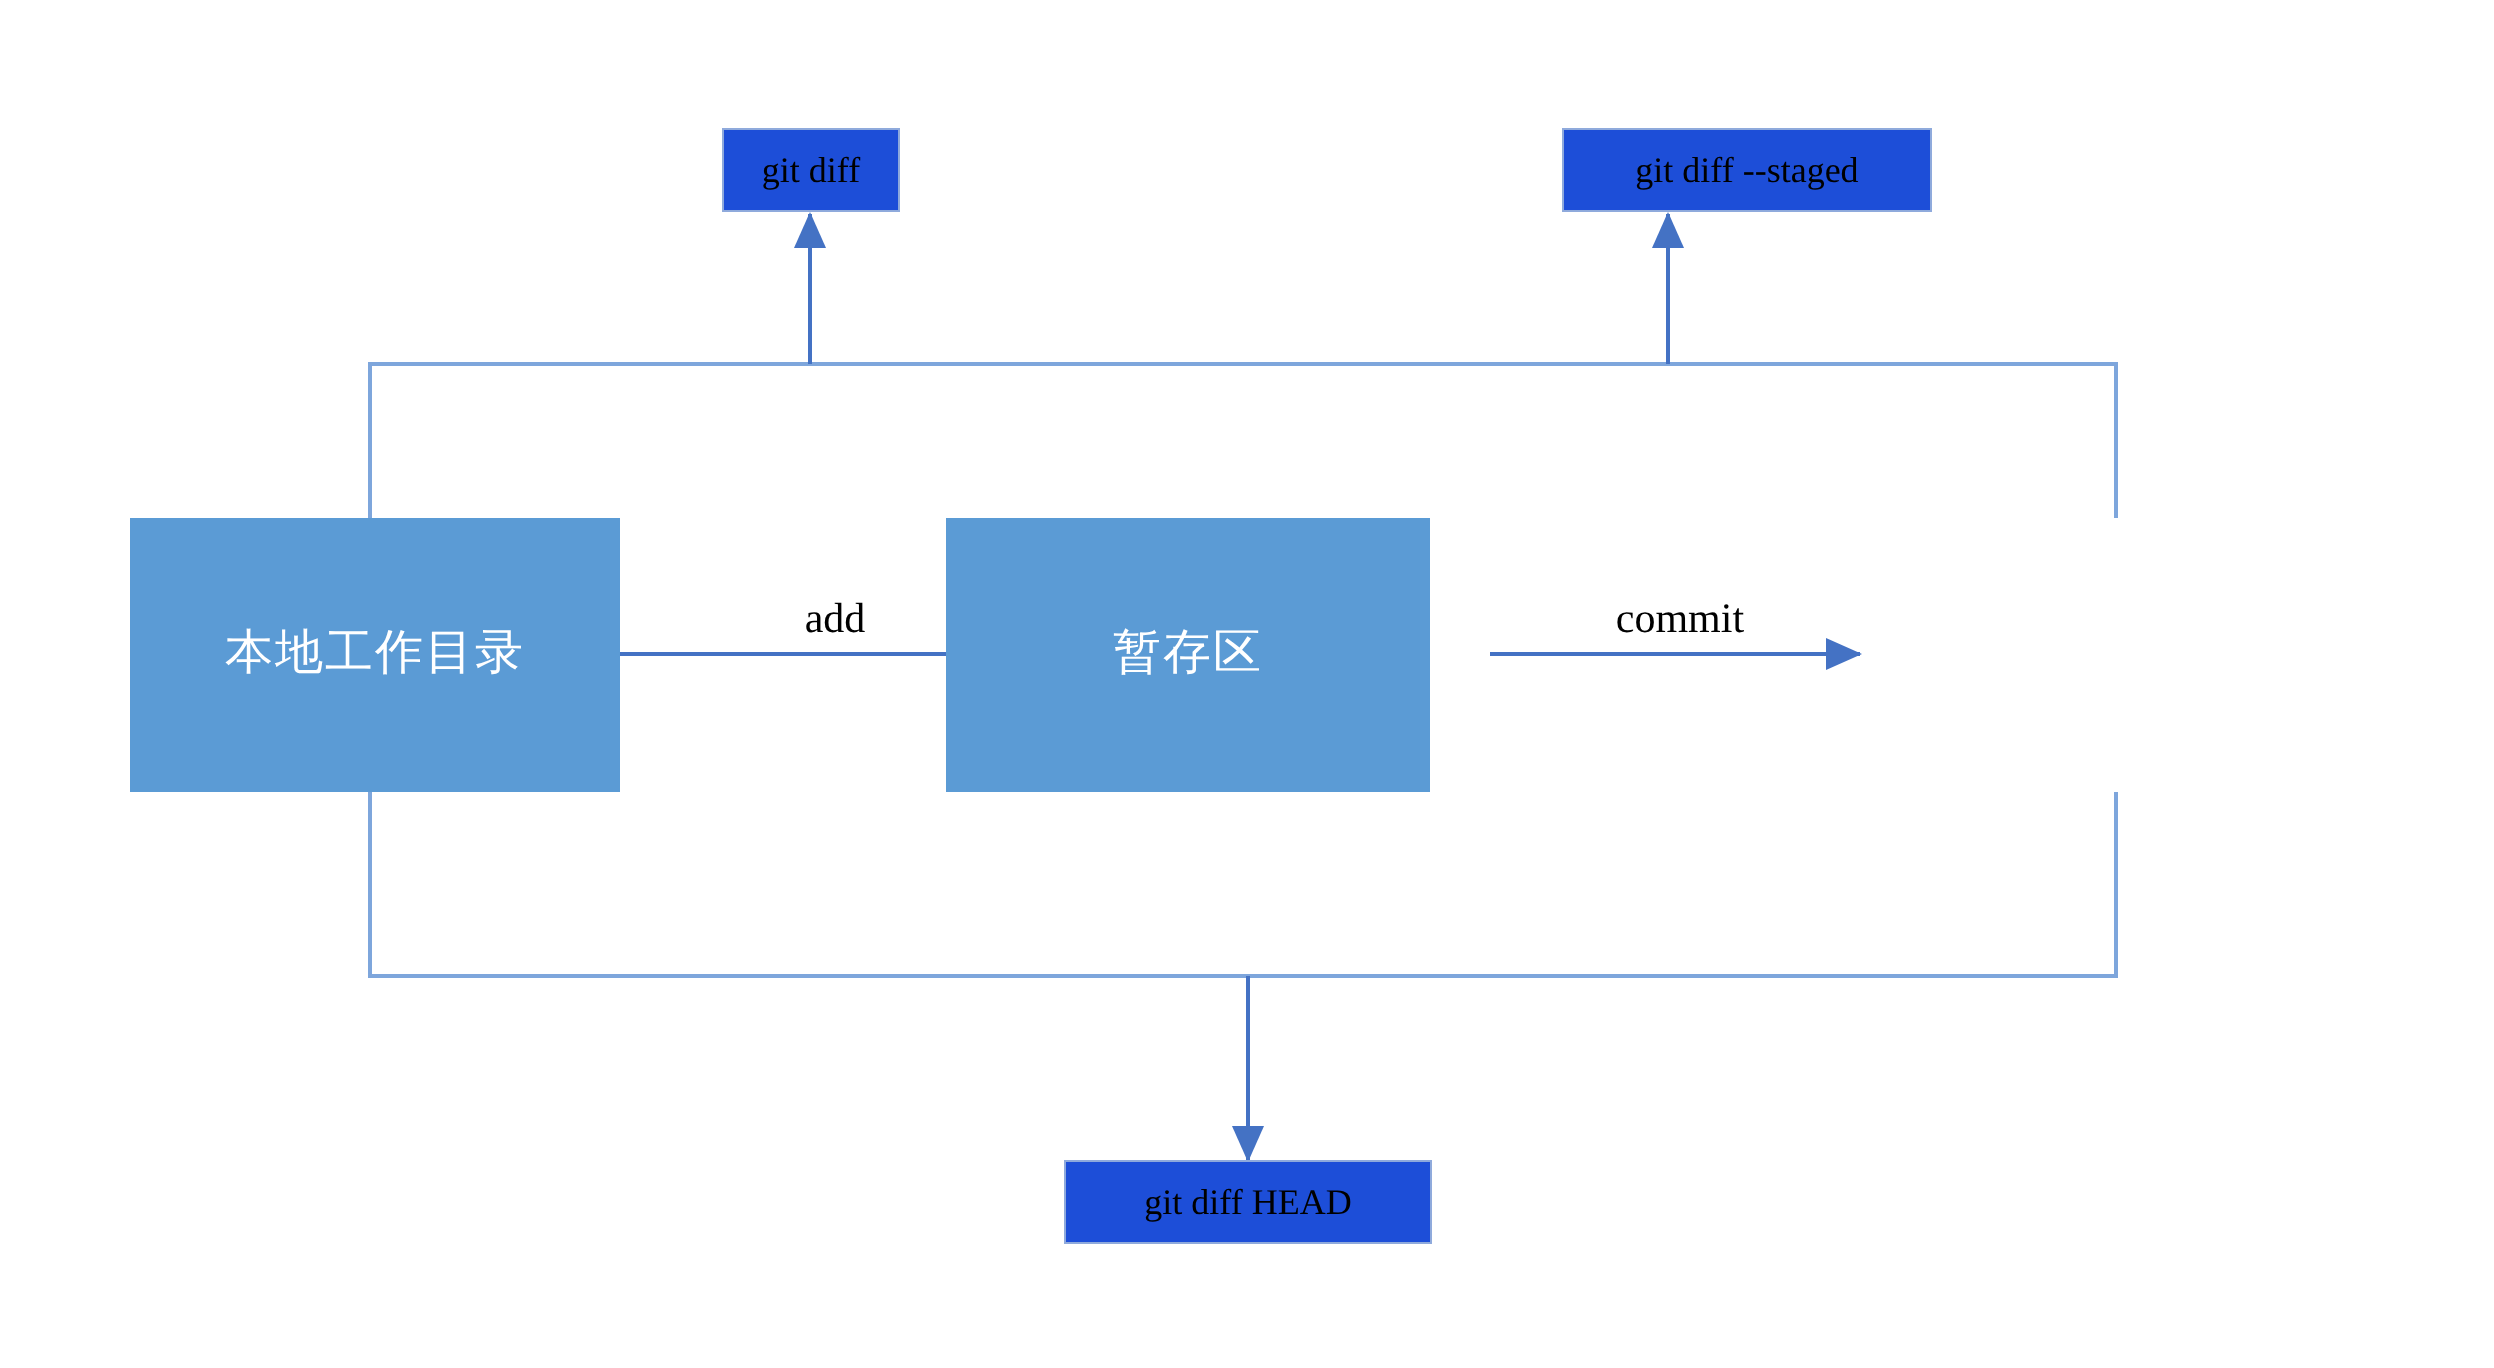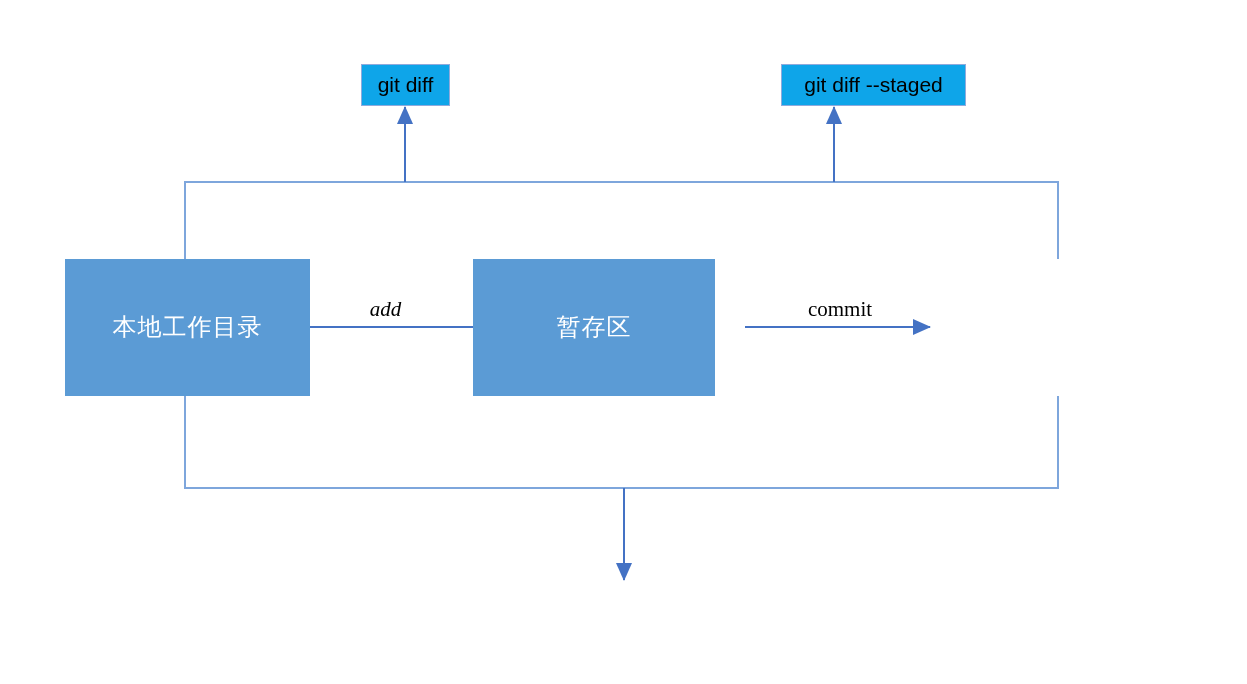--- a/index.html
+++ b/index.html
@@ -31,28 +31,28 @@
     align-items: center;
     justify-content: center;
     color: #ffffff;
     font-size: 24px;
     letter-spacing: 1px;
     line-height: 1.1;
     font-family: "Liberation Serif", serif;
   }
   .cmd-box {
     position: absolute;
-    background: #0ea5e9;
+    background: #1d4ed8;
     border: 1px solid #8FAADC;
     display: flex;
     align-items: center;
     justify-content: center;
     color: #000000;
-    font-size: 21px;
-    font-family: Liberation Sans, sans-serif;
+    font-size: 18px;
+    font-family: Liberation Serif, serif;
     box-sizing: border-box;
     white-space: nowrap;
   }
   .edge-label {
     position: absolute;
     color: #000000;
     font-size: 21px;
     font-family: "Liberation Serif", serif;
     white-space: nowrap;
     text-align: center;
@@ -82,23 +82,24 @@
 
     <path d="M185,396 L185,488 L1058,488 L1058,396" stroke="#7EA6DC" stroke-width="2" fill="none"></path>
 
     <line x1="624" y1="488" x2="624" y2="580" stroke="#4472C4" stroke-width="2" marker-end="url(#arrowEnd)"></line>
   </svg>
 
   <div class="cmd-box" style="left:361px; top:64px; width:89px; height:42px;">git diff</div>
 
   <div class="cmd-box" style="left:742px; top:64px; width:185px; height:42px;margin-left:39px;">git diff --staged</div>
 
+  <div class="cmd-box" style="left:532px; top:580px; width:184px; height:42px;">git diff HEAD</div>
 
   <div class="node" style="left:65px; top:259px; width:245px; height:137px;">本地工作目录</div>
 
   <div class="node" style="left:473px; top:259px; width:242px; height:137px;">暂存区</div>
 
 
-  <div class="edge-label" style="left:328px; top:297px; width:115px;font-style:italic;">add</div>
+  <div class="edge-label" style="left:360px; top:297px; width:115px;">add</div>
 
   <div class="edge-label" style="left:780px; top:297px; width:120px;font-family:Liberation Serif, serif;">commit</div>
 
 </div>
 
 </body></html>

